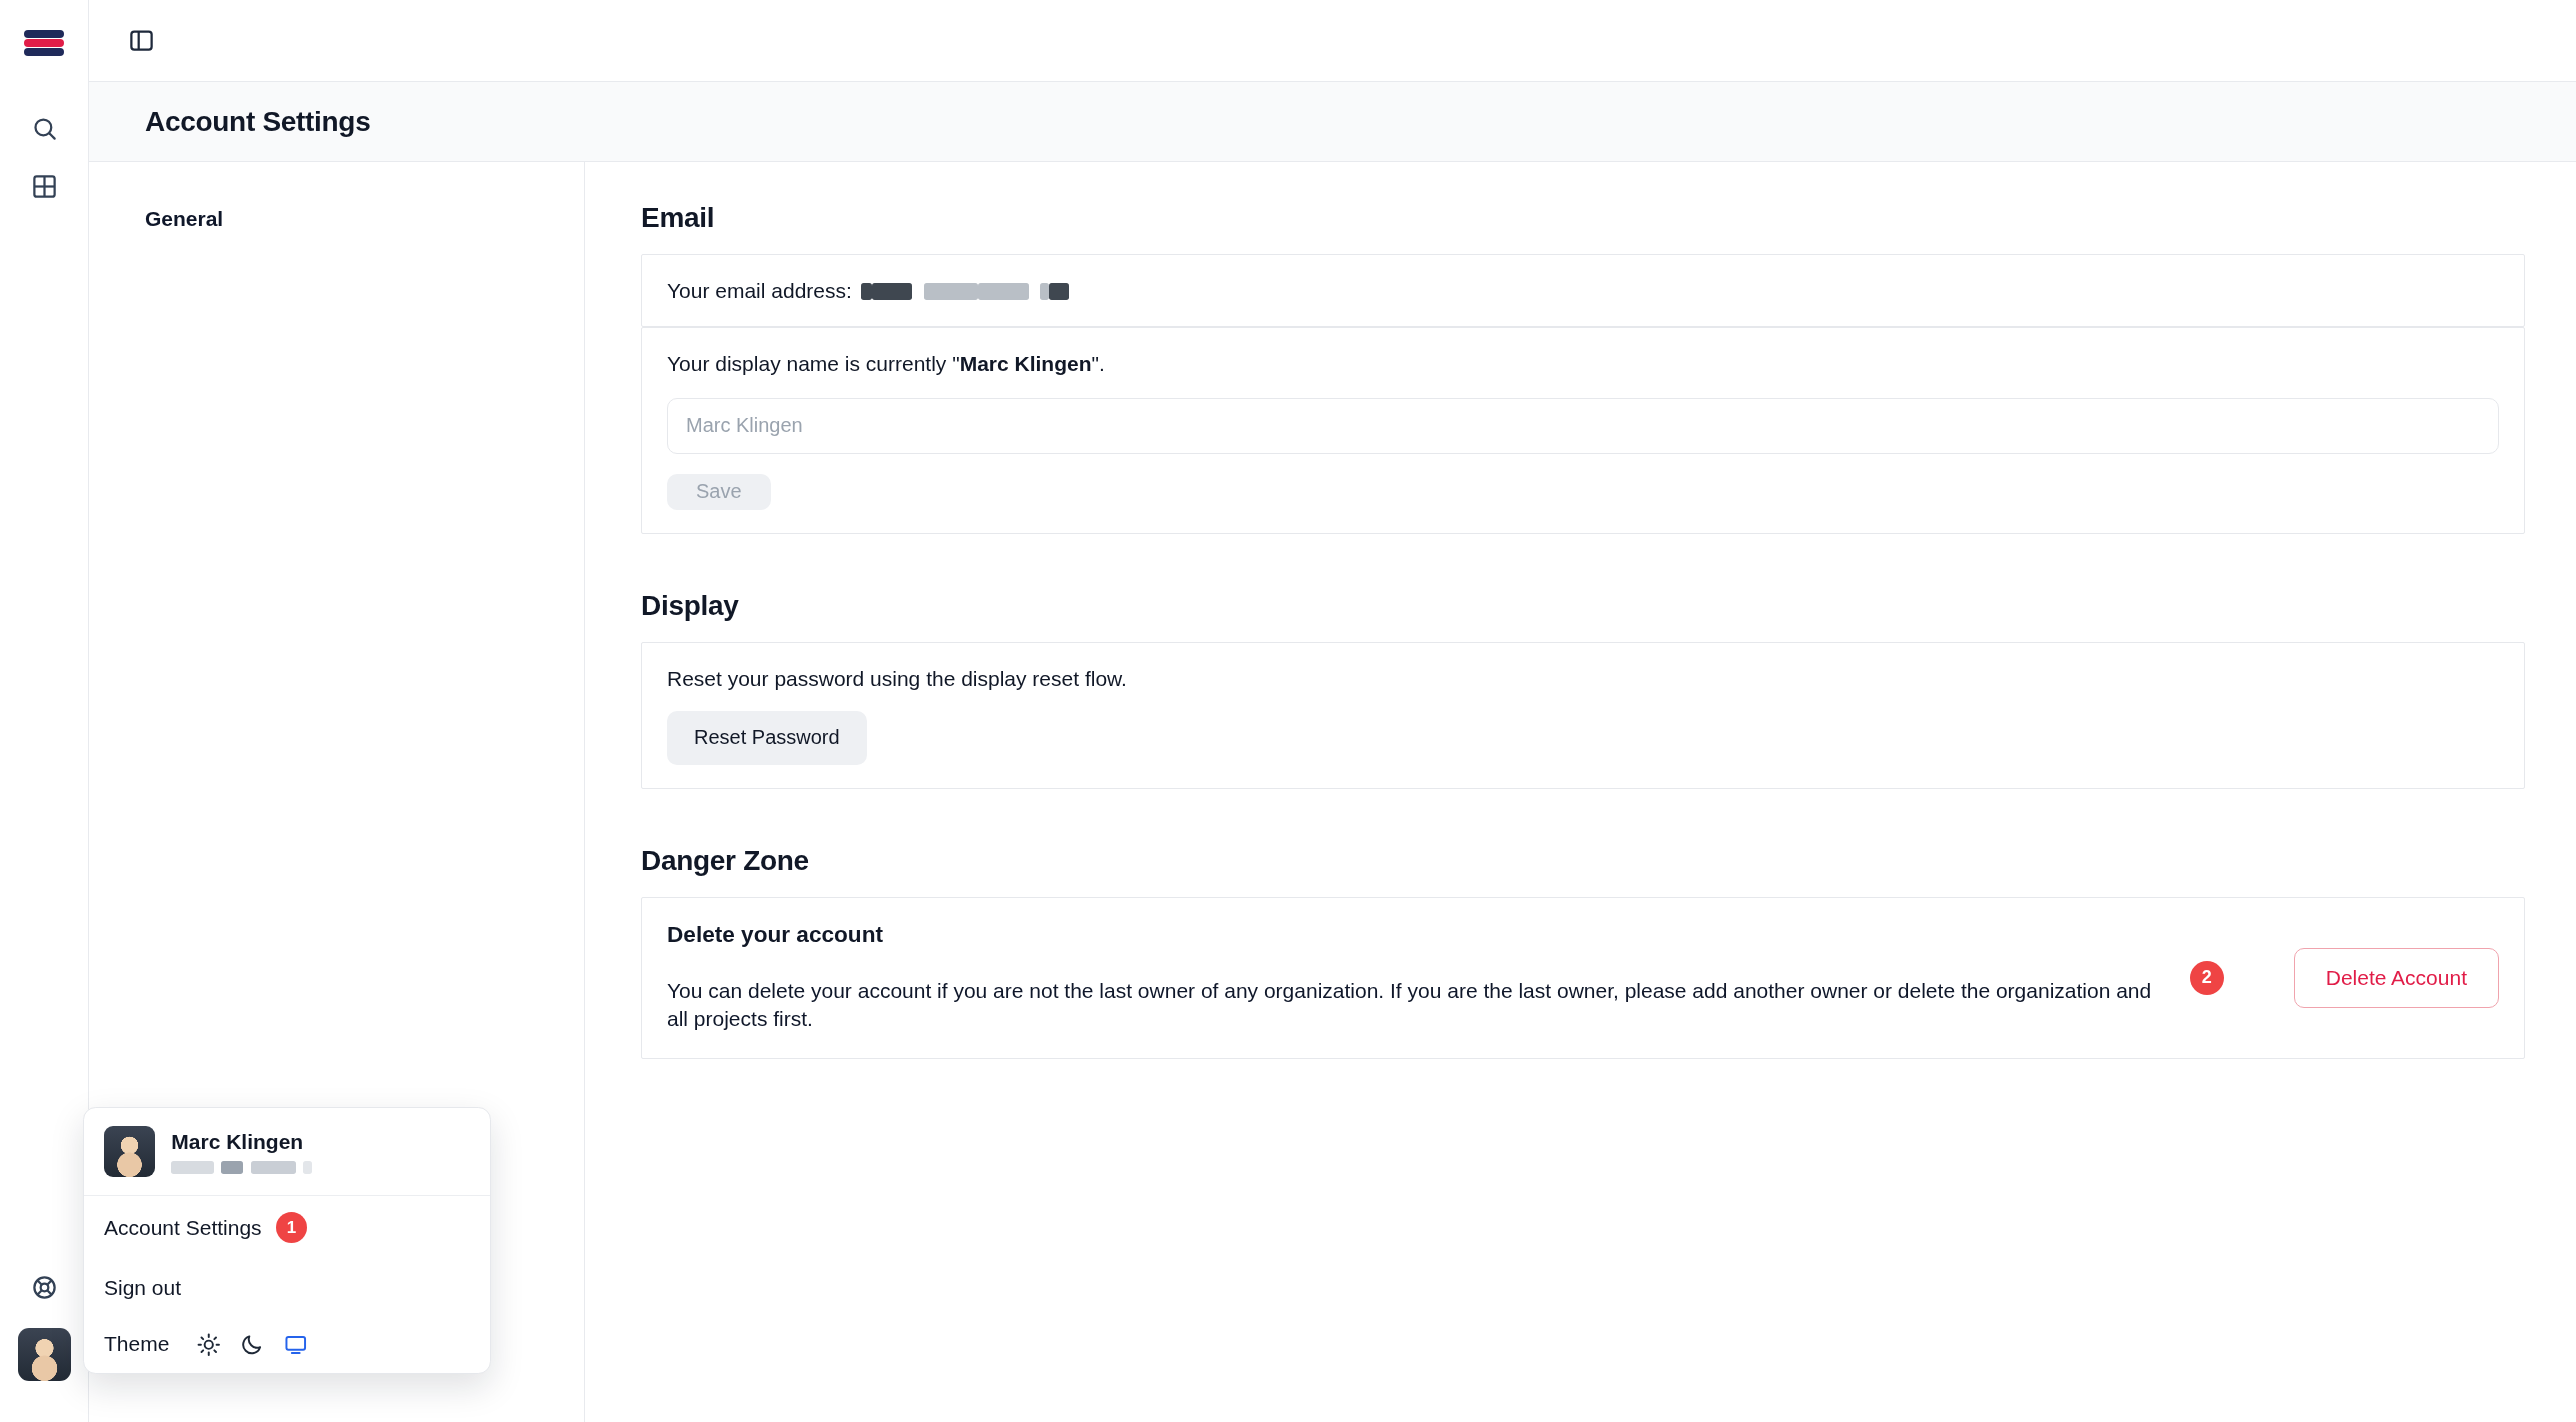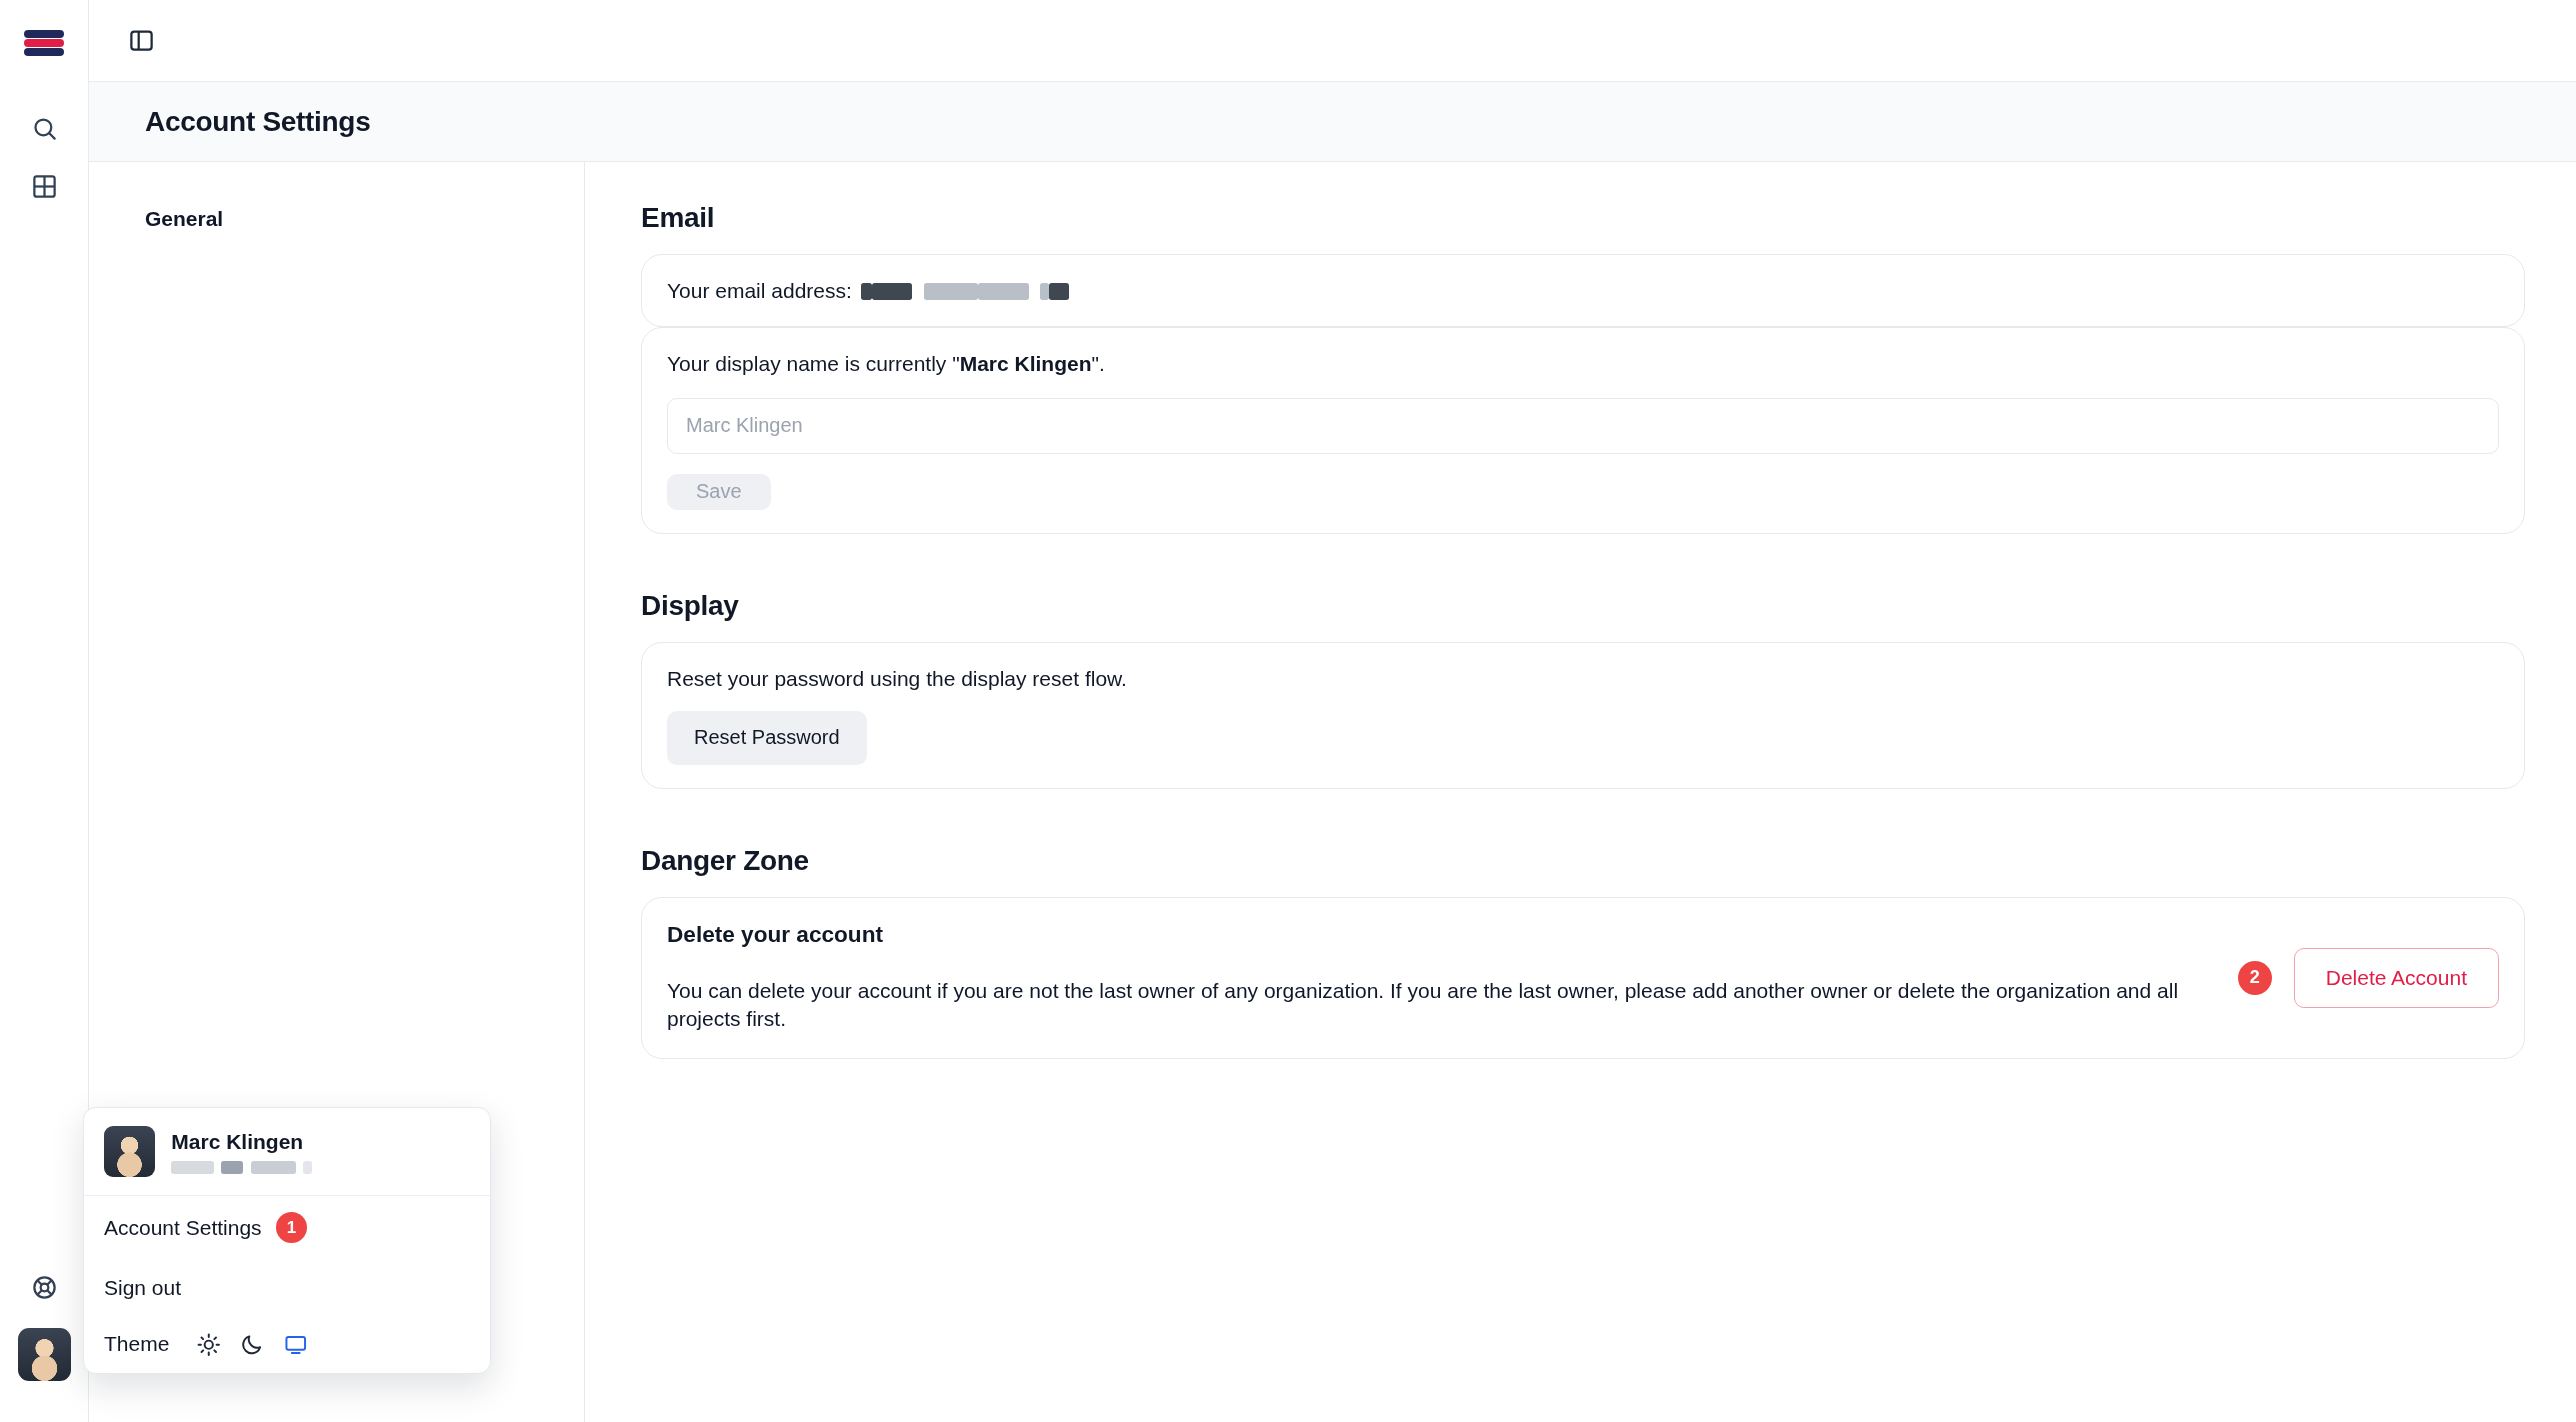--- a/index.html
+++ b/index.html
@@ -151,21 +151,21 @@
     font-size: 28px;
     font-weight: 700;
     color: #111827;
     letter-spacing: -0.3px;
     margin: 0 0 20px 0;
   }
   .section-title.spaced { margin-top: 56px; }
 
   .card {
     border: 1.8px solid #e6e8ec;
-    border-radius: 21px;
+    border-radius: 2px;
     background: #ffffff;
     padding: 23.5px 25px;
   }
 
   .row-text {
     font-size: 21px;
     color: #111827;
     display: flex;
     align-items: center;
     gap: 9px;
@@ -225,20 +225,21 @@
   }
   .btn-danger {
     height: 60px;
     padding: 0 31px;
     background: #ffffff;
     border: 1.8px solid #f0a3ad;
     color: #e11d48;
     font-weight: 500;
     font-size: 21px;
     white-space: nowrap;
+    margin-left: 48px;
   }
 
   .danger-card {
     display: flex;
     align-items: center;
     gap: 22px;
   }
   .danger-text { flex: 1 1 auto; min-width: 0; }
   .danger-head {
     font-size: 22.6px;

